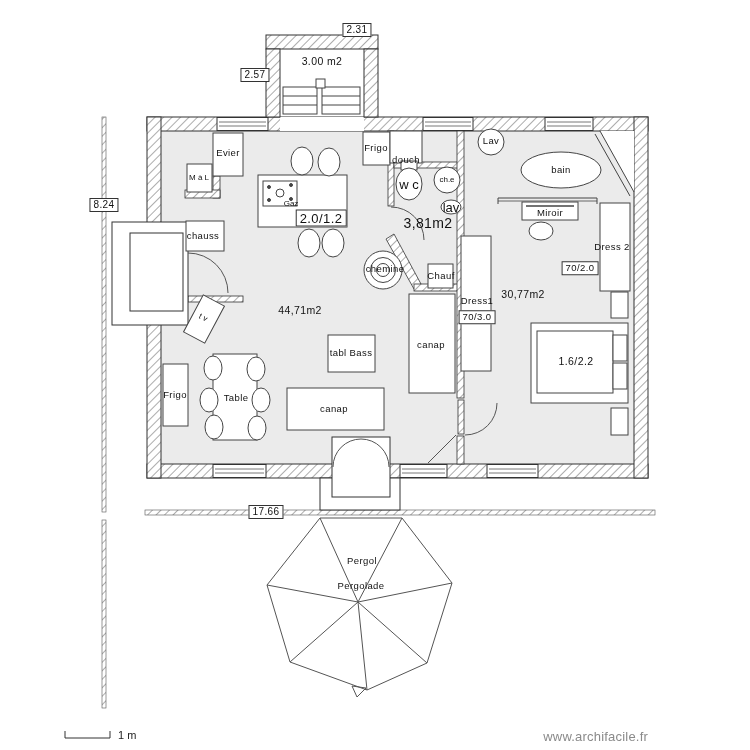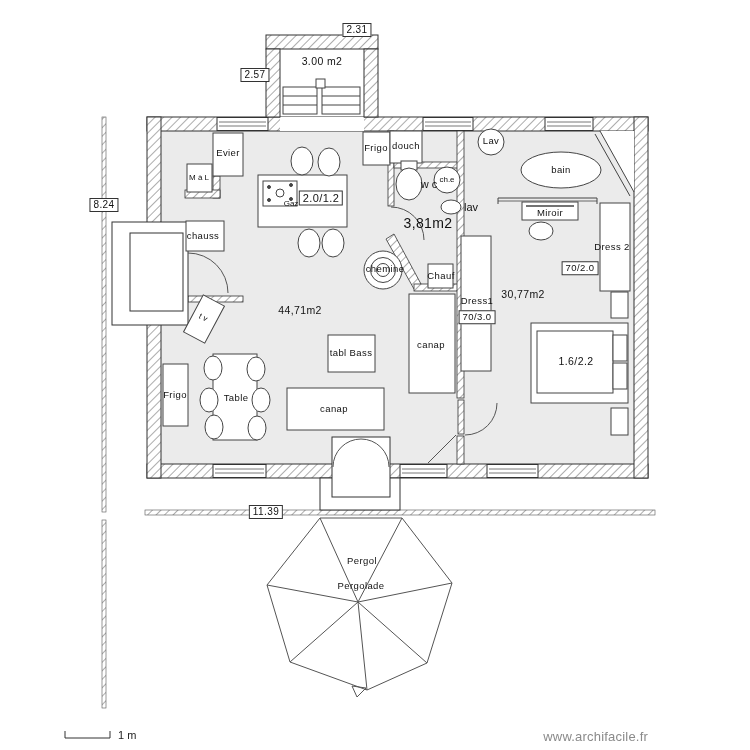--- a/index.html
+++ b/index.html
@@ -3,21 +3,21 @@
 <meta charset="utf-8">
 <style>
   html,body{margin:0;padding:0;background:#fff;}
   #plan{position:relative;width:750px;height:750px;background:#fff;overflow:hidden;
         font-family:"Liberation Sans",sans-serif;}
   #plan svg{position:absolute;left:0;top:0;}
   .lbl{position:absolute;transform:translate(-50%,-50%);font-size:9.5px;color:#111;
        white-space:nowrap;letter-spacing:.4px;line-height:1;}
   .area{font-size:10.5px;}
   .sm{font-size:8px;letter-spacing:0;}
-  .xs{font-size:11px;letter-spacing:0;margin-left:20px;}
+  .xs{font-size:13px;letter-spacing:0;}
   .bx{background:#fff;border:1px solid #333;padding:1px 3px;font-size:10px;}
   .rot{transform:translate(-50%,-50%) rotate(28deg);}
   .wm{position:absolute;transform:none;font-size:13px;color:#8a8a8a;letter-spacing:.2px;}
   .scale{position:absolute;transform:none;font-size:11px;color:#222;}
 </style>
 </head>
 <body>
 
 <div id="plan">
 <svg width="750" height="750" viewBox="0 0 750 750">
@@ -203,29 +203,29 @@
     <polygon points="352,686 366,688 357,697"></polygon>
   </g>
 
   <path d="M 65 731 L 65 738 L 110 738 L 110 731" fill="none" stroke="#333" stroke-width="1"></path>
 </svg>
 
 <div class="lbl area" style="left:322px;top:61px">3.00 m2</div>
 <div class="lbl bx" style="left:357px;top:30px">2.31</div>
 <div class="lbl bx" style="left:255px;top:75px">2.57</div>
 <div class="lbl bx" style="left:104px;top:205px">8.24</div>
-<div class="lbl bx" style="left:266px;top:512px">11.39</div>
+<div class="lbl bx" style="left:266px;top:512px">17.66</div>
 
 <div class="lbl" style="left:228px;top:153px">Evier</div>
 <div class="lbl sm" style="left:199px;top:178px">M à L</div>
 <div class="lbl sm" style="left:291px;top:204px">Gaz</div>
-<div class="lbl bx" style="left:321px;top:198px;font-size:11px">2.0/1.2</div>
+<div class="lbl bx" style="left:321px;top:218px;font-size:13px">2.0/1.2</div>
 <div class="lbl" style="left:203px;top:236px">chauss</div>
 <div class="lbl" style="left:376px;top:148px">Frigo</div>
-<div class="lbl" style="left:406px;top:146px">douch</div>
+<div class="lbl" style="left:406px;top:160px">douch</div>
 <div class="lbl xs" style="left:409px;top:184px">w c</div>
 <div class="lbl sm" style="left:447px;top:180px">ch.e</div>
 <div class="lbl xs" style="left:451px;top:207px">lav</div>
 <div class="lbl area" style="left:428px;top:223px;font-size:14px">3,81m2</div>
 <div class="lbl" style="left:491px;top:141px">Lav</div>
 <div class="lbl" style="left:561px;top:170px">bain</div>
 <div class="lbl" style="left:550px;top:213px">Miroir</div>
 <div class="lbl" style="left:612px;top:247px">Dress 2</div>
 <div class="lbl bx" style="left:580px;top:268px;font-size:9.5px">70/2.0</div>
 <div class="lbl" style="left:477px;top:301px">Dress1</div>

